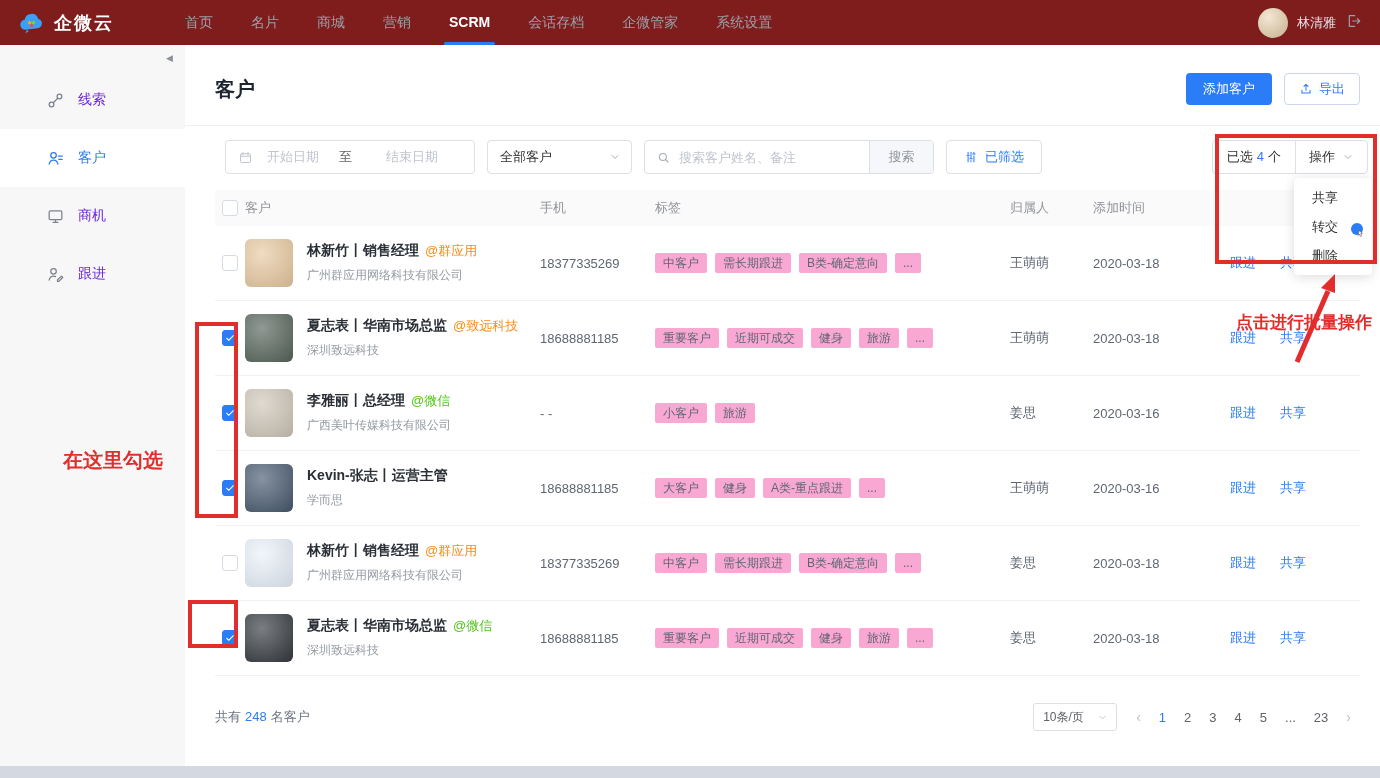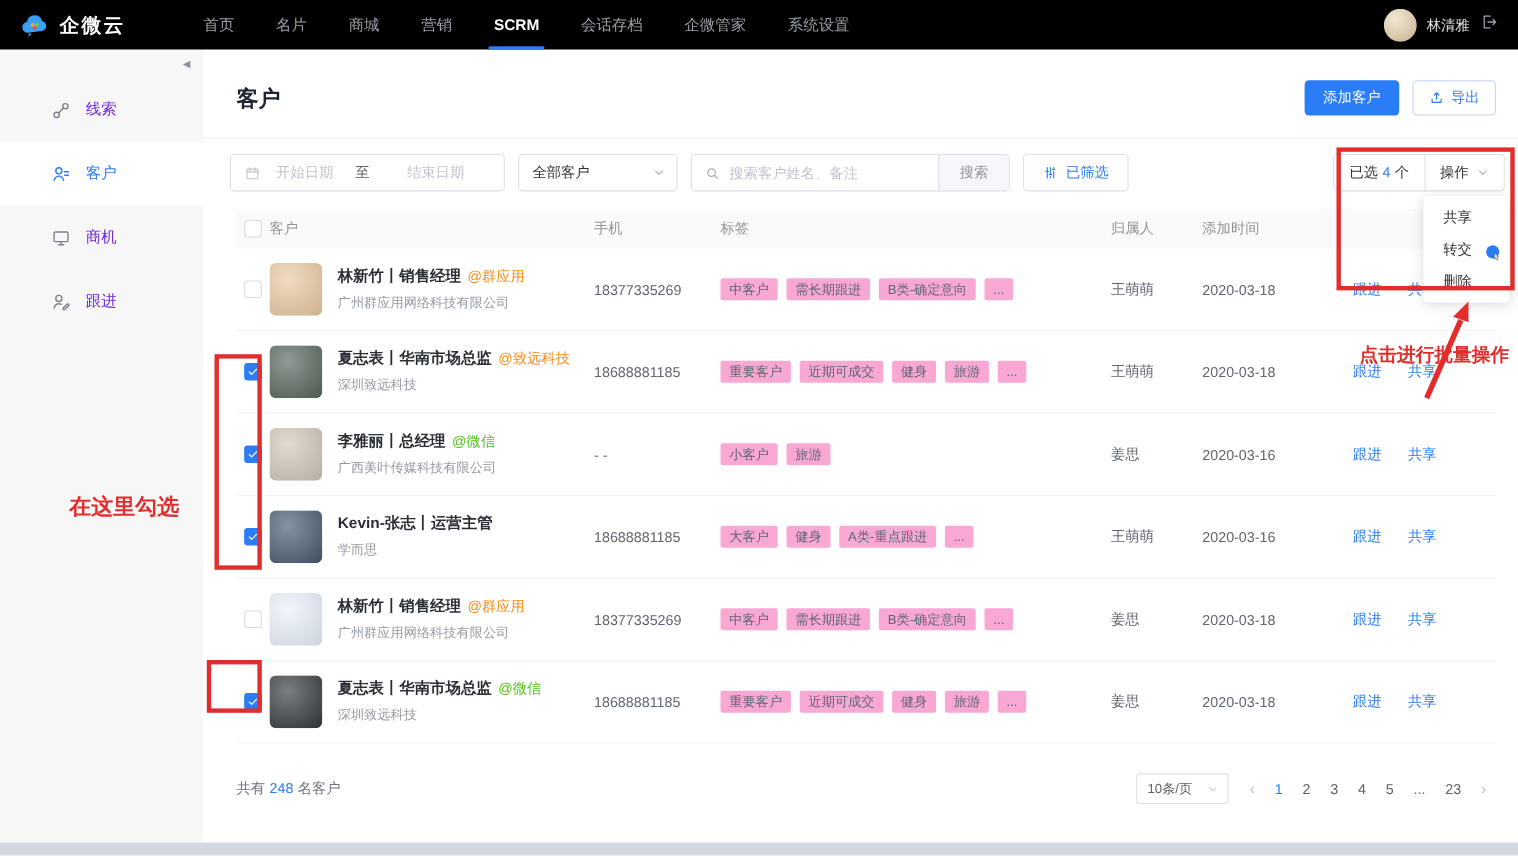--- a/index.html
+++ b/index.html
@@ -1,20 +1,20 @@
 <!DOCTYPE html>
 <html><head>
 <meta charset="utf-8">
 <style>
   * { margin:0; padding:0; box-sizing:border-box; }
   html,body { width:1380px; height:778px; font-family:"Liberation Sans","DejaVu Sans",sans-serif; }
   .screen { position:relative; width:1380px; height:778px; background:#fff; overflow:hidden; }
 
   
-  .topbar { position:absolute; left:0; top:0; width:1380px; height:45px; background:#000000; display:flex; align-items:center; padding:2px 18px; z-index:5; }
+  .topbar { position:absolute; left:0; top:0; width:1380px; height:45px; background:#7f1d1d; display:flex; align-items:center; padding:2px 18px; z-index:5; }
   .logo { display:flex; align-items:center; }
   .logo svg { width:27px; height:27px; }
   .logo-text { color:#fff; font-size:18px; font-weight:700; margin-left:9px; letter-spacing:2px; }
   .topnav { display:flex; margin-left:52px; height:45px;justify-content:space-between; }
   .nav-item { position:relative; padding:0 19px; line-height:45px; font-size:14px; color:#9aa0a8; cursor:pointer; }
   .nav-item.active { color:#fff; font-weight:700; }
   .nav-item.active::after { content:""; position:absolute; left:14px; right:14px; bottom:0; height:3px; background:#2b7cf7; border-radius:2px; }
   .tb-user { margin-left:auto; display:flex; align-items:center; }
   .tb-avatar { width:30px; height:30px; border-radius:50%; }
   .tb-name { color:#dfe2e6; font-size:13px; margin:0 10px 0 9px; }
@@ -35,21 +35,21 @@
   .main { position:absolute; left:185px; top:45px; width:1195px; height:721px; background:#fff; }
   .page-head { position:absolute; top:28px; left:30px; right:20px; display:flex; align-items:center; }
   .page-title { font-size:20px; font-weight:700; color:#1b2430; }
   .head-btns { margin-left:auto; display:flex; gap:12px; }
   .btn-primary { height:32px; padding:0 17px; background:#2b7cf7; color:#fff; border:none; border-radius:4px; font-size:13px; cursor:pointer; font-family:inherit; }
   .btn-outline { height:32px; padding:0 14px; background:#fff; color:#2b7cf7; border:1px solid #ccd6f0; border-radius:4px; font-size:13px; cursor:pointer; display:flex; align-items:center; gap:6px; font-family:inherit; }
   .btn-outline svg { width:14px; height:14px; stroke:#2b7cf7; fill:none; stroke-width:1.8; stroke-linecap:round; stroke-linejoin:round; }
   .head-divider { position:absolute; top:80px; left:0; right:0; height:1px; background:#eef0f3; }
 
   
-  .filterbar { position:absolute; top:95px; left:24px; right:12px; height:34px; display:flex; gap:12px; }
+  .filterbar { position:absolute; top:95px; left:40px; right:12px; height:34px; display:flex; gap:12px; }
   .fbox { height:34px; border:1px solid #dcdfe6; border-radius:4px; background:#fff; display:flex; align-items:center; font-size:13px; }
   .f-date { width:250px; padding:0 12px; color:#bfc4cc; }
   .f-date svg { width:15px; height:15px; stroke:#c0c4cc; fill:none; stroke-width:1.6; stroke-linecap:round; }
   .f-date .ph { margin-left:14px; }
   .f-date .sep { color:#606266; margin:0 20px; }
   .f-select { width:145px; padding:0 10px 0 12px; color:#303133; }
   .f-select svg, .bulk-act svg { width:12px; height:12px; stroke:#a8adb5; fill:none; stroke-width:2; stroke-linecap:round; stroke-linejoin:round; margin-left:auto; }
   .f-search { width:290px; overflow:hidden; }
   .f-search svg { width:15px; height:15px; stroke:#a8adb5; fill:none; stroke-width:1.8; stroke-linecap:round; margin-left:11px; }
   .f-search input { flex:1; border:none; outline:none; font-size:13px; padding:0 8px; color:#303133; font-family:inherit; min-width:0; }

